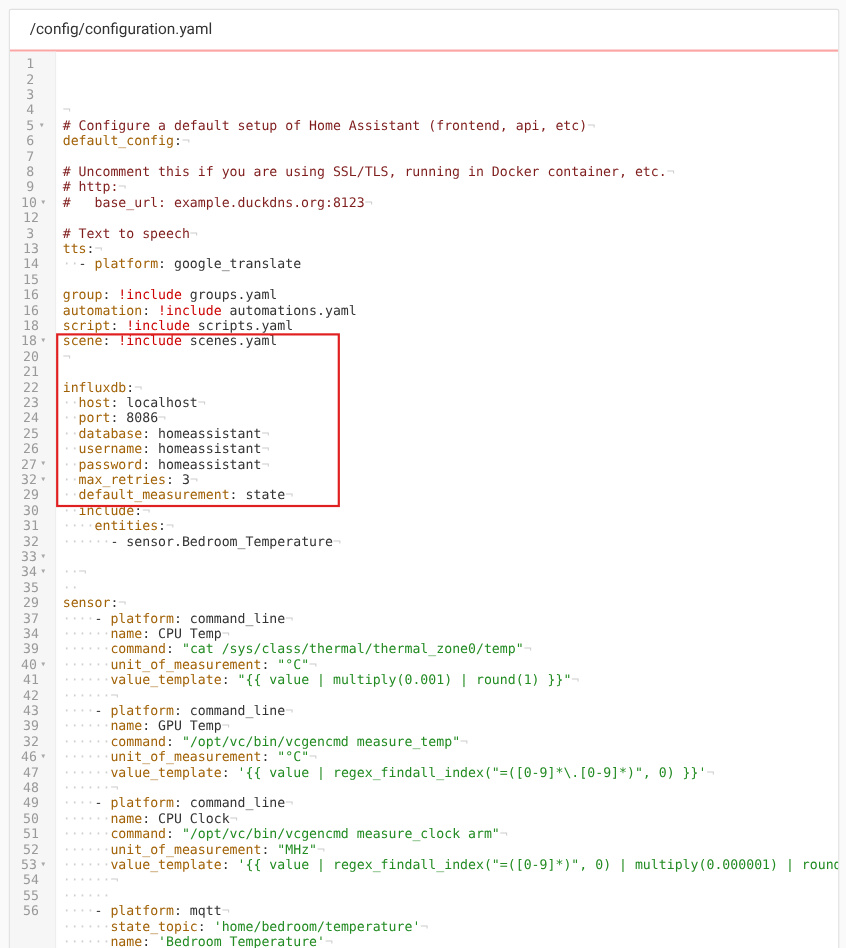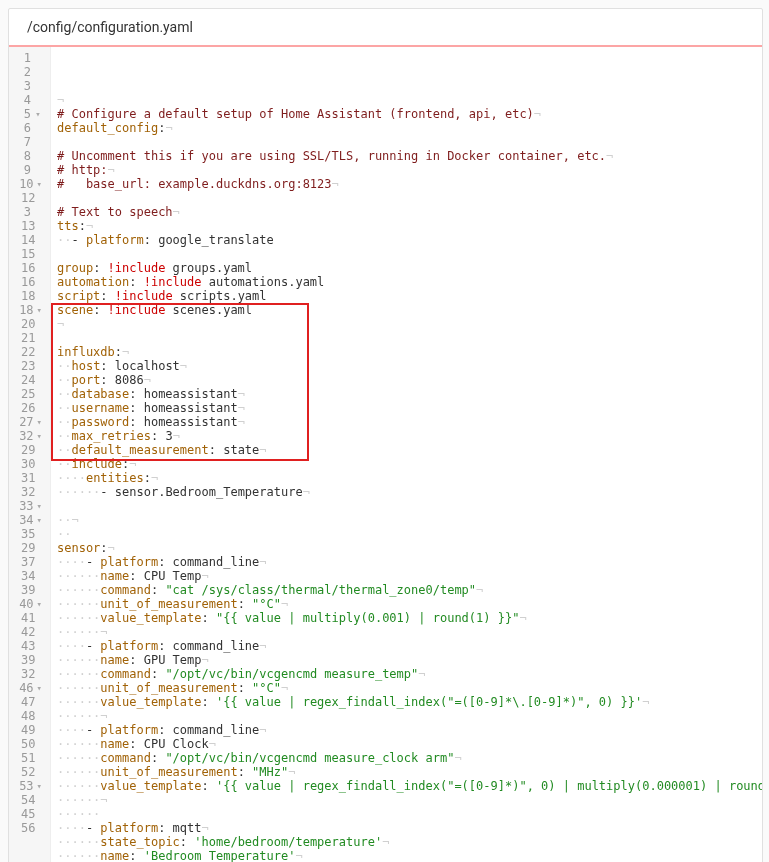--- a/index.html
+++ b/index.html
@@ -239,21 +239,21 @@
         </div>
         <div class="gutter-line">
           <span>53</span>
           <span class="fold">▾</span>
         </div>
         <div class="gutter-line">
           <span>54</span>
           <span class="fold"></span>
         </div>
         <div class="gutter-line">
-          <span>45</span>
+          <span>55</span>
           <span class="fold"></span>
         </div>
         <div class="gutter-line">
           <span>56</span>
           <span class="fold"></span>
         </div>
       </div>
     <div class="code" id="code">
       <div class="highlight-box" id="hlbox" style="top: 256px; left: 0px; width: 258px; height: 158px;"></div>
     <div class="code-line"><span class="ws">¬</span></div><div class="code-line"><span class="comment"># Configure a default setup of Home Assistant (frontend, api, etc)</span><span class="ws">¬</span></div><div class="code-line"><span class="key">default_config</span><span class="val">:</span><span class="ws">¬</span></div><div class="code-line"></div><div class="code-line"><span class="comment"># Uncomment this if you are using SSL/TLS, running in Docker container, etc.</span><span class="ws">¬</span></div><div class="code-line"><span class="comment"># http:</span><span class="ws">¬</span></div><div class="code-line"><span class="comment">#   base_url: example.duckdns.org:8123</span><span class="ws">¬</span></div><div class="code-line"></div><div class="code-line"><span class="comment"># Text to speech</span><span class="ws">¬</span></div><div class="code-line"><span class="key">tts</span><span class="val">:</span><span class="ws">¬</span></div><div class="code-line"><span class="ws">··</span><span class="val">- </span><span class="key">platform</span><span class="val">: google_translate</span></div><div class="code-line"></div><div class="code-line"><span class="key">group</span><span class="val">: </span><span class="tag">!include</span><span class="val"> groups.yaml</span></div><div class="code-line"><span class="key">automation</span><span class="val">: </span><span class="tag">!include</span><span class="val"> automations.yaml</span></div><div class="code-line"><span class="key">script</span><span class="val">: </span><span class="tag">!include</span><span class="val"> scripts.yaml</span></div><div class="code-line"><span class="key">scene</span><span class="val">: </span><span class="tag">!include</span><span class="val"> scenes.yaml</span></div><div class="code-line"><span class="ws">¬</span></div><div class="code-line"></div><div class="code-line"><span class="key">influxdb</span><span class="val">:</span><span class="ws">¬</span></div><div class="code-line"><span class="ws">··</span><span class="key">host</span><span class="val">: localhost</span><span class="ws">¬</span></div><div class="code-line"><span class="ws">··</span><span class="key">port</span><span class="val">: 8086</span><span class="ws">¬</span></div><div class="code-line"><span class="ws">··</span><span class="key">database</span><span class="val">: homeassistant</span><span class="ws">¬</span></div><div class="code-line"><span class="ws">··</span><span class="key">username</span><span class="val">: homeassistant</span><span class="ws">¬</span></div><div class="code-line"><span class="ws">··</span><span class="key">password</span><span class="val">: homeassistant</span><span class="ws">¬</span></div><div class="code-line"><span class="ws">··</span><span class="key">max_retries</span><span class="val">: 3</span><span class="ws">¬</span></div><div class="code-line"><span class="ws">··</span><span class="key">default_measurement</span><span class="val">: state</span><span class="ws">¬</span></div><div class="code-line"><span class="ws">··</span><span class="key">include</span><span class="val">:</span><span class="ws">¬</span></div><div class="code-line"><span class="ws">····</span><span class="key">entities</span><span class="val">:</span><span class="ws">¬</span></div><div class="code-line"><span class="ws">······</span><span class="val">- sensor.Bedroom_Temperature</span><span class="ws">¬</span></div><div class="code-line"></div><div class="code-line"><span class="ws">··¬</span></div><div class="code-line"><span class="ws">··</span></div><div class="code-line"><span class="key">sensor</span><span class="val">:</span><span class="ws">¬</span></div><div class="code-line"><span class="ws">····</span><span class="val">- </span><span class="key">platform</span><span class="val">: command_line</span><span class="ws">¬</span></div><div class="code-line"><span class="ws">······</span><span class="key">name</span><span class="val">: CPU Temp</span><span class="ws">¬</span></div><div class="code-line"><span class="ws">······</span><span class="key">command</span><span class="val">: </span><span class="string">"cat /sys/class/thermal/thermal_zone0/temp"</span><span class="ws">¬</span></div><div class="code-line"><span class="ws">······</span><span class="key">unit_of_measurement</span><span class="val">: </span><span class="string">"°C"</span><span class="ws">¬</span></div><div class="code-line"><span class="ws">······</span><span class="key">value_template</span><span class="val">: </span><span class="string">"{{ value | multiply(0.001) | round(1) }}"</span><span class="ws">¬</span></div><div class="code-line"><span class="ws">······¬</span></div><div class="code-line"><span class="ws">····</span><span class="val">- </span><span class="key">platform</span><span class="val">: command_line</span><span class="ws">¬</span></div><div class="code-line"><span class="ws">······</span><span class="key">name</span><span class="val">: GPU Temp</span><span class="ws">¬</span></div><div class="code-line"><span class="ws">······</span><span class="key">command</span><span class="val">: </span><span class="string">"/opt/vc/bin/vcgencmd measure_temp"</span><span class="ws">¬</span></div><div class="code-line"><span class="ws">······</span><span class="key">unit_of_measurement</span><span class="val">: </span><span class="string">"°C"</span><span class="ws">¬</span></div><div class="code-line"><span class="ws">······</span><span class="key">value_template</span><span class="val">: </span><span class="string">'{{ value | regex_findall_index("=([0-9]*\.[0-9]*)", 0) }}'</span><span class="ws">¬</span></div><div class="code-line"><span class="ws">······¬</span></div><div class="code-line"><span class="ws">····</span><span class="val">- </span><span class="key">platform</span><span class="val">: command_line</span><span class="ws">¬</span></div><div class="code-line"><span class="ws">······</span><span class="key">name</span><span class="val">: CPU Clock</span><span class="ws">¬</span></div><div class="code-line"><span class="ws">······</span><span class="key">command</span><span class="val">: </span><span class="string">"/opt/vc/bin/vcgencmd measure_clock arm"</span><span class="ws">¬</span></div><div class="code-line"><span class="ws">······</span><span class="key">unit_of_measurement</span><span class="val">: </span><span class="string">"MHz"</span><span class="ws">¬</span></div><div class="code-line"><span class="ws">······</span><span class="key">value_template</span><span class="val">: </span><span class="string">'{{ value | regex_findall_index("=([0-9]*)", 0) | multiply(0.000001) | round(0) }}'</span></div><div class="code-line"><span class="ws">······¬</span></div><div class="code-line"><span class="ws">······</span></div><div class="code-line"><span class="ws">····</span><span class="val">- </span><span class="key">platform</span><span class="val">: mqtt</span><span class="ws">¬</span></div><div class="code-line"><span class="ws">······</span><span class="key">state_topic</span><span class="val">: </span><span class="string">'home/bedroom/temperature'</span><span class="ws">¬</span></div><div class="code-line"><span class="ws">······</span><span class="key">name</span><span class="val">: </span><span class="string">'Bedroom Temperature'</span><span class="ws">¬</span></div></div>

